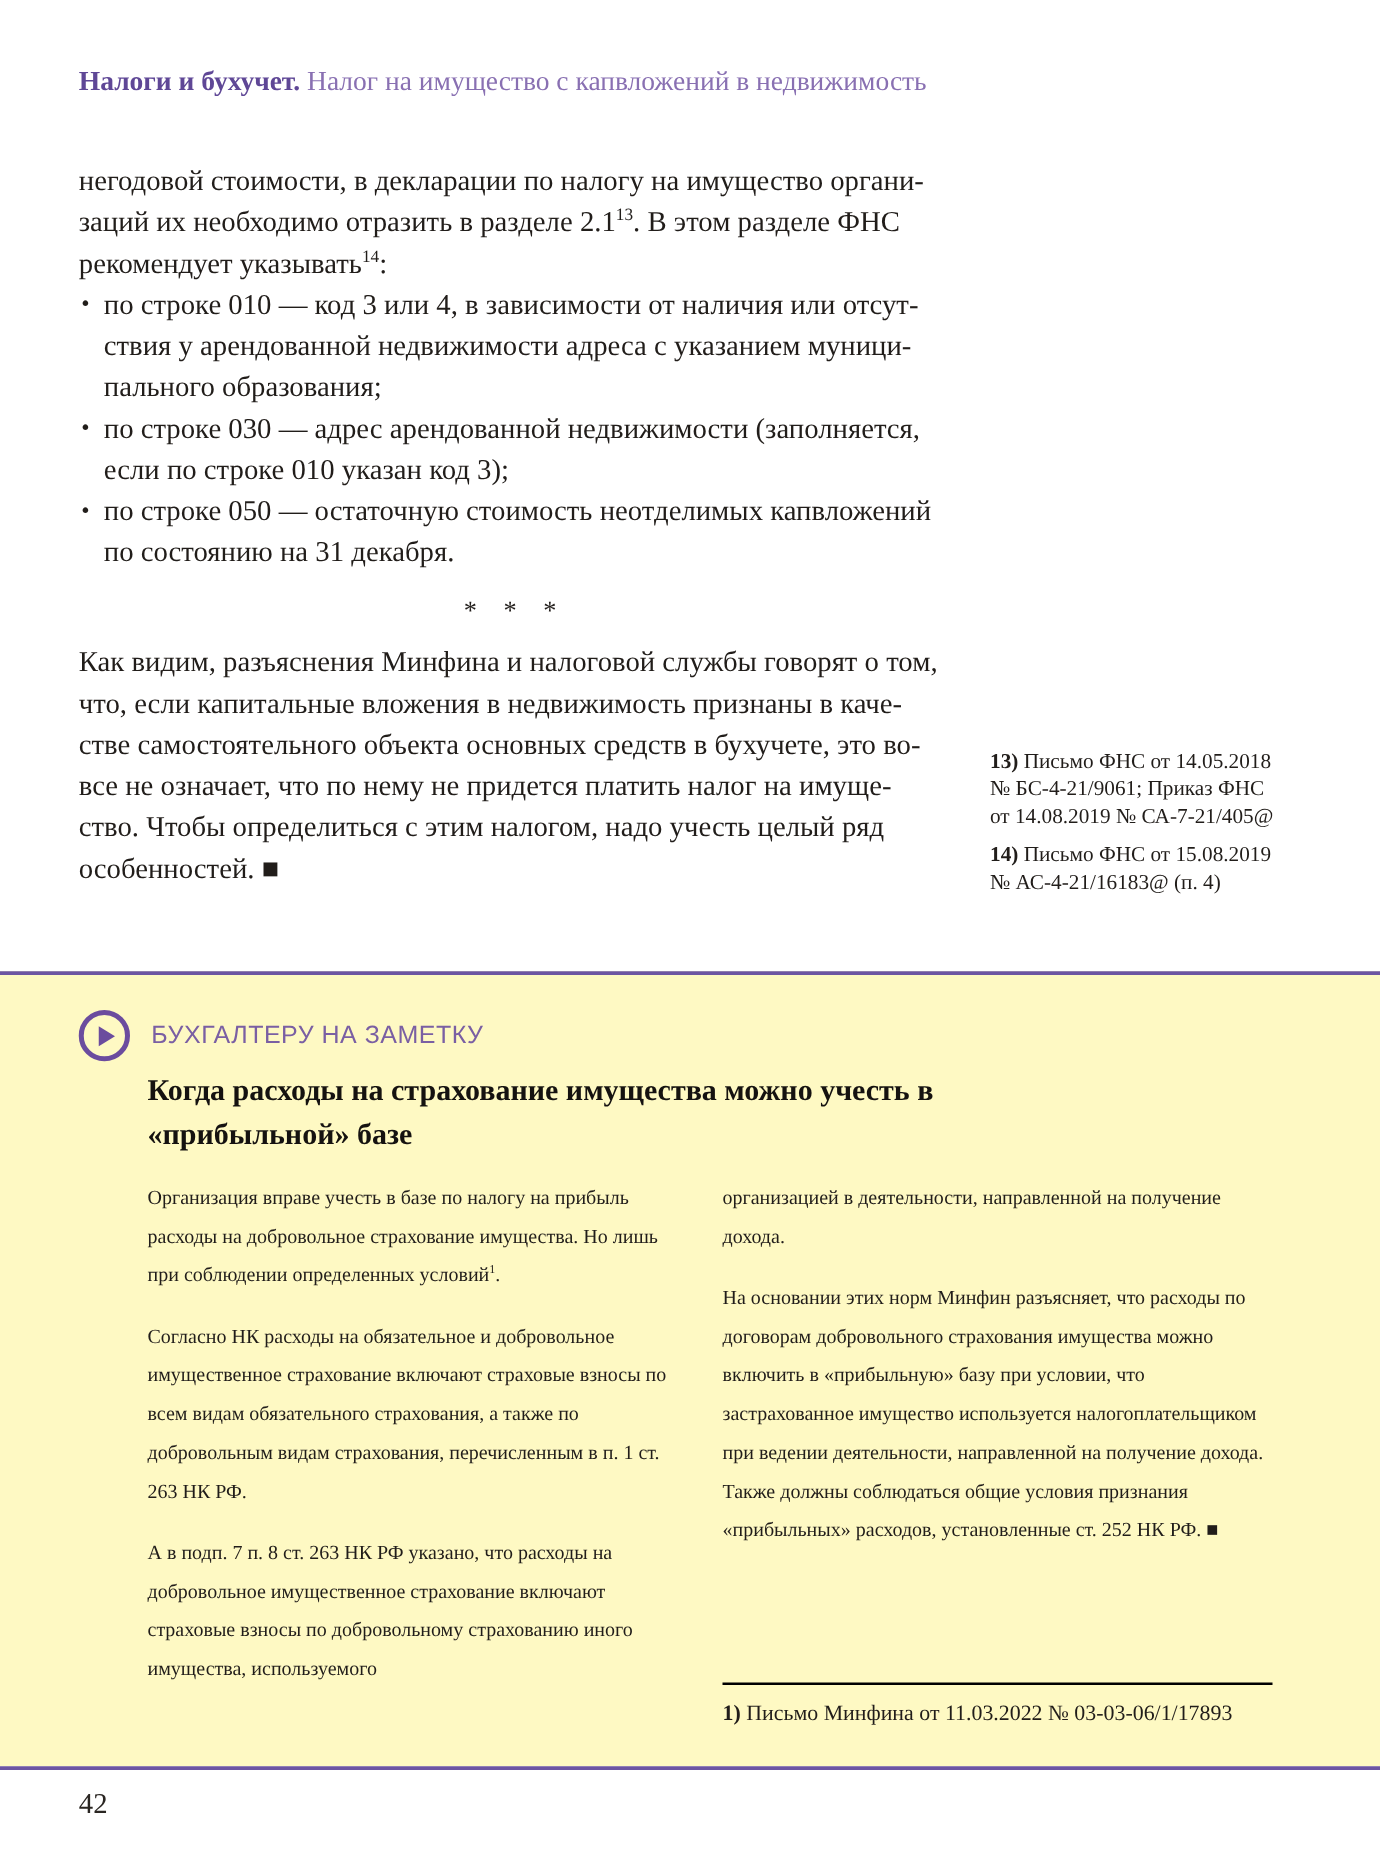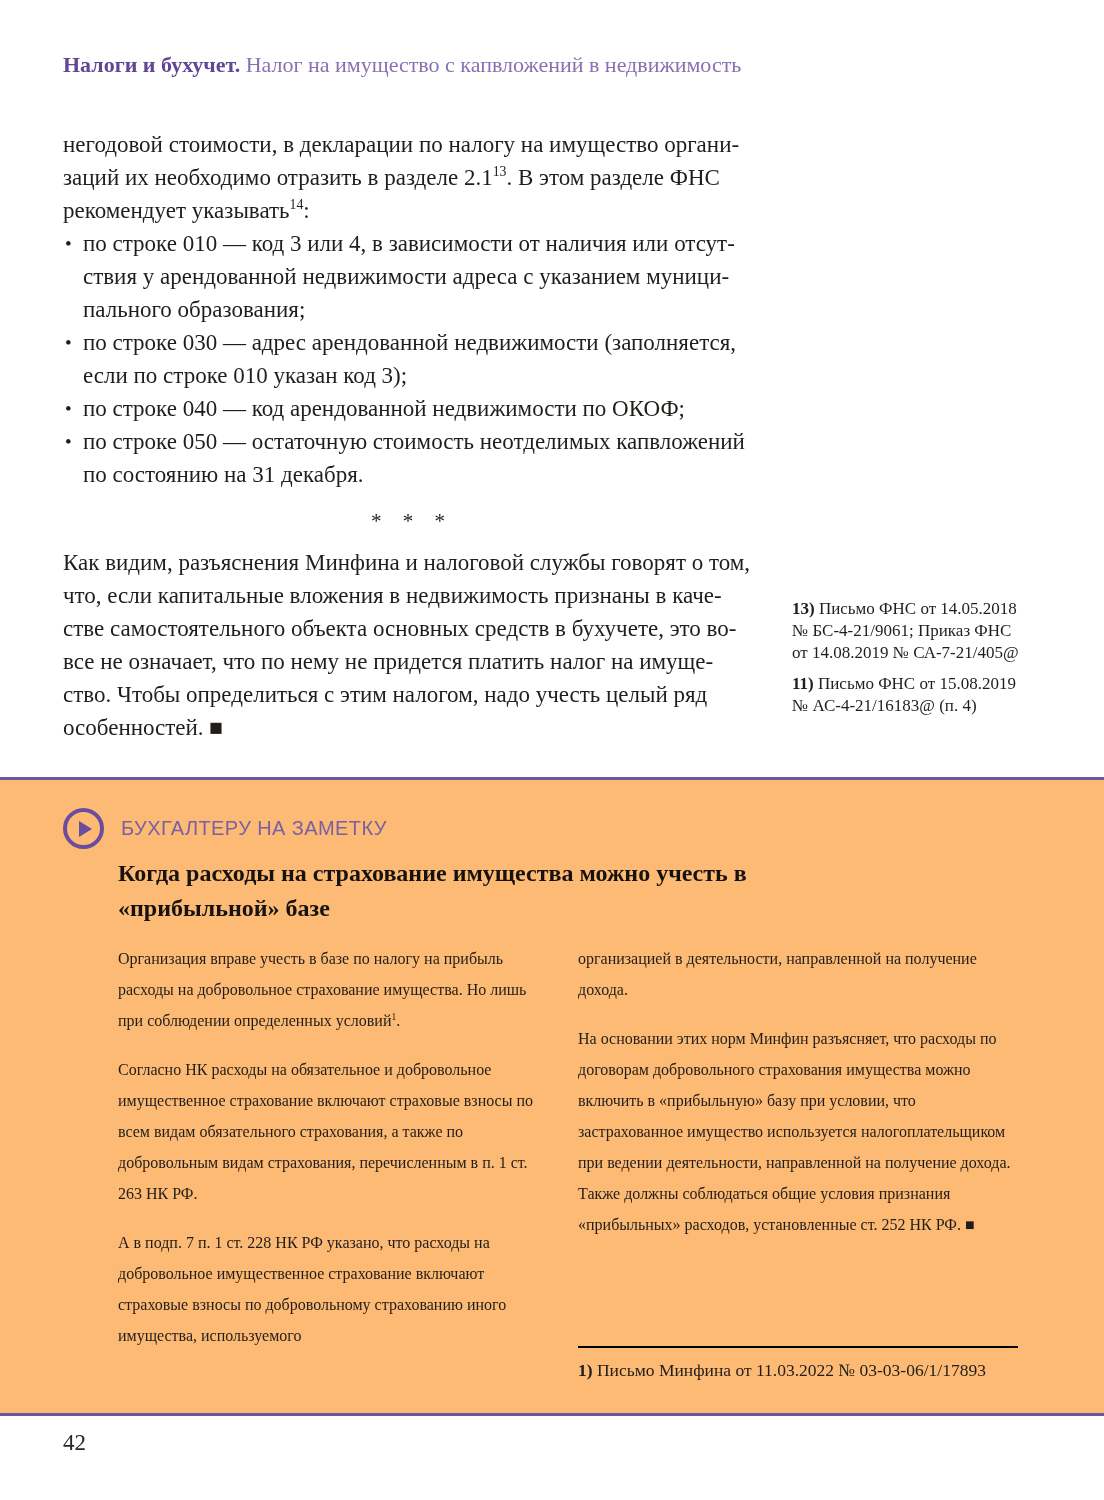--- a/index.html
+++ b/index.html
@@ -42,21 +42,21 @@
   .margin-notes {
     position: absolute; left: 792px; top: 598px; width: 238px;
     font-size: 17px; line-height: 22px; color: #211d1a;
   }
   .mnote { margin: 0 0 9px 0; }
   .mnote b { font-weight: bold; }
 
   
   .note-box {
     position: absolute; left: 0; top: 777px; width: 1104px; height: 636px;
-    background: #fdba74; border-top: 3px solid #6c55a3; box-sizing: border-box;
+    background: #fef9c3; border-top: 3px solid #6c55a3; box-sizing: border-box;
   }
   .note-head {
     position: absolute; left: 63px; top: 28px;
     display: flex; align-items: center; gap: 17px;
   }
   .play-icon {
     width: 41px; height: 41px; box-sizing: border-box;
     border: 4px solid #6b4c9e; border-radius: 50%;
     display: flex; align-items: center; justify-content: center;
     flex: 0 0 auto;
@@ -108,45 +108,44 @@
 
   <header class="doc-header">
     <span class="brand">Налоги и бухучет.</span><span class="article-ref"> Налог на имущество с капвложений в недвижимость</span>
   </header>
 
   <section class="main-col">
     <p><span>негодовой стоимости, в декларации по налогу на имущество органи­заций их необходимо отразить в разделе 2.1</span><sup>13</sup><span>. В этом разделе ФНС рекомендует указывать</span><sup>14</sup><span>:</span></p>
     <ul class="bullets">
       <li>по строке 010 — код 3 или 4, в зависимости от наличия или отсут­ствия у арендованной недвижимости адреса с указанием муници­пального образования;</li>
       <li>по строке 030 — адрес арендованной недвижимости (заполняет­ся, если по строке 010 указан код 3);</li>
-      <li>по строке 040 — код арендованной недвижимости по ОКОФ;</li>
       <li>по строке 050 — остаточную стоимость неотделимых капвложений по состоянию на 31 декабря.</li>
     </ul>
     <div class="stars">* * *</div>
     <p>Как видим, разъяснения Минфина и налоговой службы говорят о том, что, если капитальные вложения в недвижимость признаны в каче­стве самостоятельного объекта основных средств в бухучете, это во­все не означает, что по нему не придется платить налог на имуще­ство. Чтобы определиться с этим налогом, надо учесть целый ряд особенностей. ■</p>
   </section>
 
   <aside class="margin-notes">
     <p class="mnote"><b>13)</b><span> Письмо ФНС от 14.05.2018 № БС-4-21/9061; Приказ ФНС от 14.08.2019 № СА-7-21/405@</span></p>
-    <p class="mnote"><b>11)</b><span> Письмо ФНС от 15.08.2019 № АС-4-21/16183@ (п. 4)</span></p>
+    <p class="mnote"><b>14)</b><span> Письмо ФНС от 15.08.2019 № АС-4-21/16183@ (п. 4)</span></p>
   </aside>
 
   <section class="note-box">
     <div class="note-head">
       <span class="play-icon">
           <span class="play-tri"></span>
         </span>
       <span class="note-label">БУХГАЛТЕРУ НА ЗАМЕТКУ</span>
     </div>
     <h2 class="note-title">Когда расходы на страхование имущества можно учесть в «прибыльной» базе</h2>
 
     <div class="note-col col-left">
       <p><span>Организация вправе учесть в базе по налогу на прибыль расходы на добровольное страхова­ние имущества. Но лишь при соблюдении определенных условий</span><sup>1</sup><span>.</span></p>
       <p>Согласно НК расходы на обязательное и добро­вольное имущественное страхование включают страховые взносы по всем видам обязательного страхования, а также по добровольным видам страхования, перечисленным в п. 1 ст. 263 НК РФ.</p>
-      <p>А в подп. 7 п. 1 ст. 228 НК РФ указано, что расходы на добровольное имущественное страхование включают страховые взносы по добровольному страхованию иного имущества, используемого</p>
+      <p>А в подп. 7 п. 8 ст. 263 НК РФ указано, что расходы на добровольное имущественное страхование включают страховые взносы по добровольному страхованию иного имущества, используемого</p>
     </div>
 
     <div class="note-col col-right">
       <p>организацией в деятельности, направленной на получение дохода.</p>
       <p>На основании этих норм Минфин разъясняет, что расходы по договорам добровольного страхо­вания имущества можно включить в «прибыль­ную» базу при условии, что застрахованное имущество используется налогоплательщиком при ведении деятельности, направленной на получение дохода. Также должны соблюдаться общие условия признания «прибыльных» расхо­дов, установленные ст. 252 НК РФ. ■</p>
     </div>
 
     <div class="note-footnote">
       <b>1)</b><span> Письмо Минфина от 11.03.2022 № 03-03-06/1/17893</span>
     </div>

